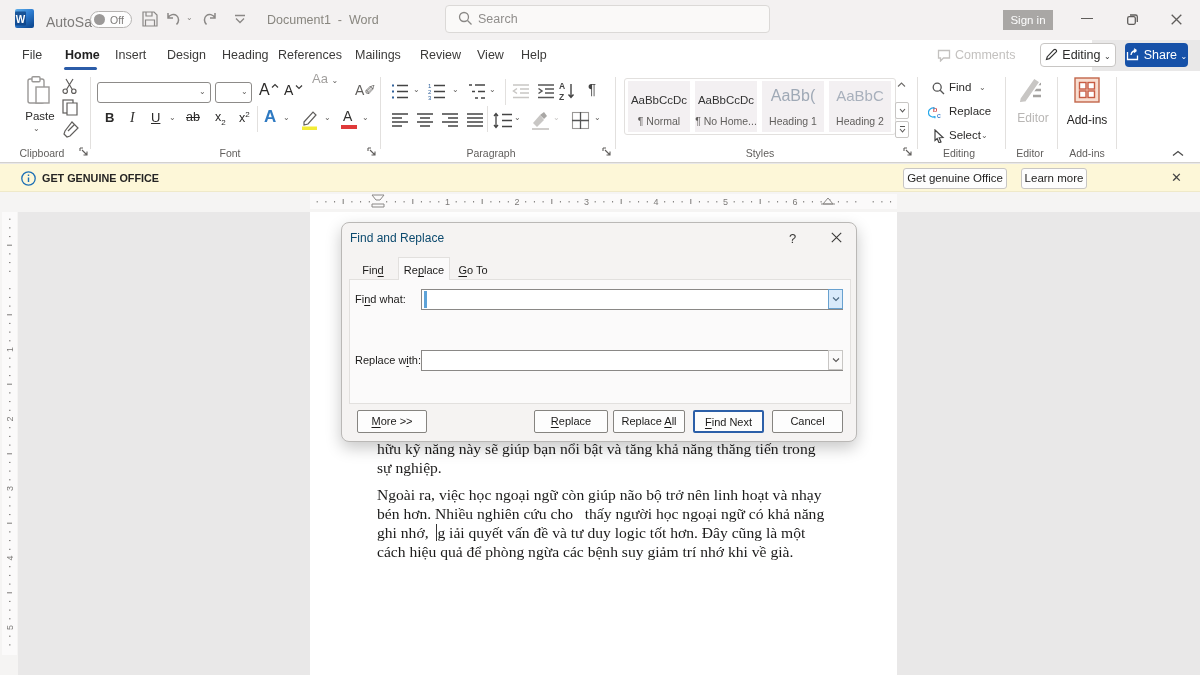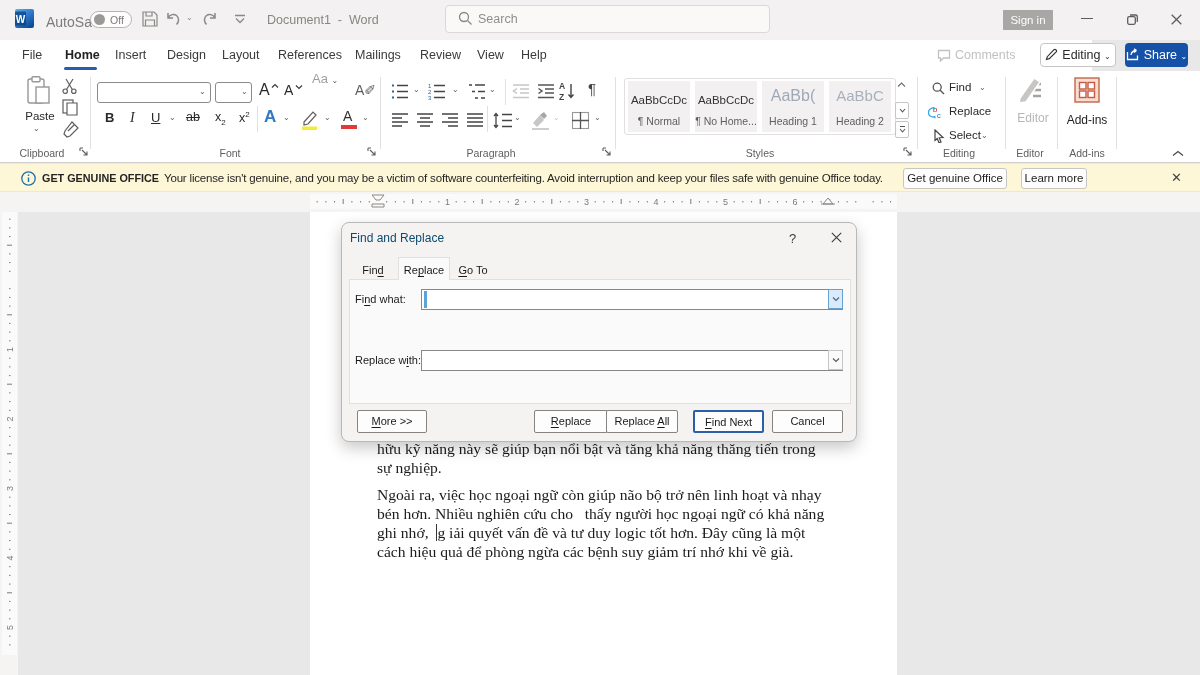--- a/index.html
+++ b/index.html
@@ -110,21 +110,21 @@
 <svg class="abs" style="left:1171px; top:14px;" width="11" height="11" viewBox="0 0 11 11">
   <path d="M0.7 0.7 L10.3 10.3 M10.3 0.7 L0.7 10.3" stroke="#5f5d5b" stroke-width="1.3"></path>
 </svg>
 
 <div class="abs" id="tabrow">
   <div class="tab" style="left:22px;">File</div>
   <div class="tab" id="hometab" style="left:65px;">Home</div>
   <div class="abs" id="homeline"></div>
   <div class="tab" style="left:115px;">Insert</div>
   <div class="tab" style="left:167px;">Design</div>
-  <div class="tab" style="left:222px;">Layout</div>
+  <div class="tab" style="left:222px;">Heading</div>
   <div class="tab" style="left:278px;">References</div>
   <div class="tab" style="left:355px;">Mailings</div>
   <div class="tab" style="left:420px;">Review</div>
   <div class="tab" style="left:477px;">View</div>
   <div class="tab" style="left:521px;">Help</div>
   <svg class="abs" style="left:937px; top:9px;" width="14" height="13" viewBox="0 0 14 13">
     <path d="M1.5 1.5 h11 v7.5 h-6 l-3 3 v-3 h-2 z" fill="none" stroke="#c3c1bf" stroke-width="1.3"></path>
   </svg>
   <div class="abs" id="comments">Comments</div>
   <div class="abs" id="editingbtn"><svg style="vertical-align:-2px; margin-right:4px;" width="13" height="13" viewBox="0 0 13 13">
@@ -379,21 +379,20 @@
       <path d="M1 5.5 L6 1.5 L11 5.5" fill="none" stroke="#4a4a4a" stroke-width="1.3"></path>
     </svg>
 </div>
 
 <div class="abs" id="msgbar">
   <svg class="abs" style="left:21px; top:7px;" width="15" height="15" viewBox="0 0 15 15">
     <circle cx="7.5" cy="7.5" r="6.7" fill="none" stroke="#1d6fb5" stroke-width="1.3"></circle>
     <path d="M7.5 6.5 v4.5 M7.5 3.6 v1.5" stroke="#1d6fb5" stroke-width="1.4"></path>
   </svg>
   <span class="abs" style="left:42px; font-weight:bold; font-size:10.8px;">GET GENUINE OFFICE</span>
-  <span class="abs" style="left:164px; font-size:11.5px; letter-spacing:-0.18px;">Your license isn't genuine, and you may be a victim of software counterfeiting. Avoid interruption and keep your files safe with genuine Office today.</span>
   <div class="msgbtn" style="left:903px; width:104px;">Get genuine Office</div>
   <div class="msgbtn" style="left:1021px; width:66px;">Learn more</div>
   <div class="abs" style="left:1171px; top:0px; font-size:13px; color:#444;">✕</div>
 </div>
 
 <div class="abs" id="rulerband">
   <svg class="abs" style="left:0; top:0;" width="1200" height="20" viewBox="0 0 1200 20">
     <rect x="310" y="2" width="587" height="15" fill="#fbfafa"></rect>
     <g stroke="#7c7a78" stroke-width="1" fill="none">
         <path d="M317.2 9 v1.5 M325.9 9 v1.5 M334.6 9 v1.5 M351.9 9 v1.5 M360.6 9 v1.5 M369.3 9 v1.5 M386.7 9 v1.5 M395.4 9 v1.5 M404.1 9 v1.5 M421.4 9 v1.5 M430.1 9 v1.5 M438.8 9 v1.5 M456.2 9 v1.5 M464.9 9 v1.5 M473.6 9 v1.5 M490.9 9 v1.5 M499.6 9 v1.5 M508.3 9 v1.5 M525.7 9 v1.5 M534.4 9 v1.5 M543.1 9 v1.5 M560.4 9 v1.5 M569.1 9 v1.5 M577.8 9 v1.5 M595.2 9 v1.5 M603.9 9 v1.5 M612.6 9 v1.5 M629.9 9 v1.5 M638.6 9 v1.5 M647.3 9 v1.5 M664.7 9 v1.5 M673.4 9 v1.5 M682.1 9 v1.5 M699.4 9 v1.5 M708.1 9 v1.5 M716.8 9 v1.5 M734.2 9 v1.5 M742.9 9 v1.5 M751.6 9 v1.5 M768.9 9 v1.5 M777.6 9 v1.5 M786.3 9 v1.5 M803.7 9 v1.5 M812.4 9 v1.5 M821.1 9 v1.5 M838.4 9 v1.5 M847.1 9 v1.5 M855.8 9 v1.5 M873.2 9 v1.5 M881.9 9 v1.5 M890.6 9 v1.5 M343.2 7 v5 M412.8 7 v5 M482.2 7 v5 M551.8 7 v5 M621.2 7 v5 M690.8 7 v5 M760.2 7 v5 M829.8 7 v5"></path>
@@ -460,16 +459,16 @@
       <path d="M1 1.5 L4 4.5 L7 1.5" fill="none" stroke="#49667f" stroke-width="1.1"></path>
     </svg>
   <div class="dlabel" style="left:13px; top:131px;">Replace w<u class="acc">i</u>th:</div>
   <div class="dinput" style="top:127px;"></div>
   <div class="abs" style="left:486px; top:127px; width:15px; height:20px; background:#fbfafa; border:1px solid #c8c6c4;"></div>
     <svg class="abs" style="left:490px; top:134px;" width="8" height="6" viewBox="0 0 8 6">
       <path d="M1 1.5 L4 4.5 L7 1.5" fill="none" stroke="#5a5857" stroke-width="1.1"></path>
     </svg>
   <div class="dbtn" style="left:15px; width:70px;"><u class="acc">M</u>ore &gt;&gt;</div>
   <div class="dbtn" style="left:192px; width:74px;"><u class="acc">R</u>eplace</div>
-  <div class="dbtn" style="left:264px; width:72px;">Replace <u class="acc">A</u>ll</div>
+  <div class="dbtn" style="left:271px; width:72px;">Replace <u class="acc">A</u>ll</div>
   <div class="dbtn" style="left:351px; width:71px; border:2px solid #2c5fa8; line-height:20px;"><u class="acc">F</u>ind Next</div>
   <div class="dbtn" style="left:430px; width:71px;">Cancel</div>
 </div>
 
 </body></html>

